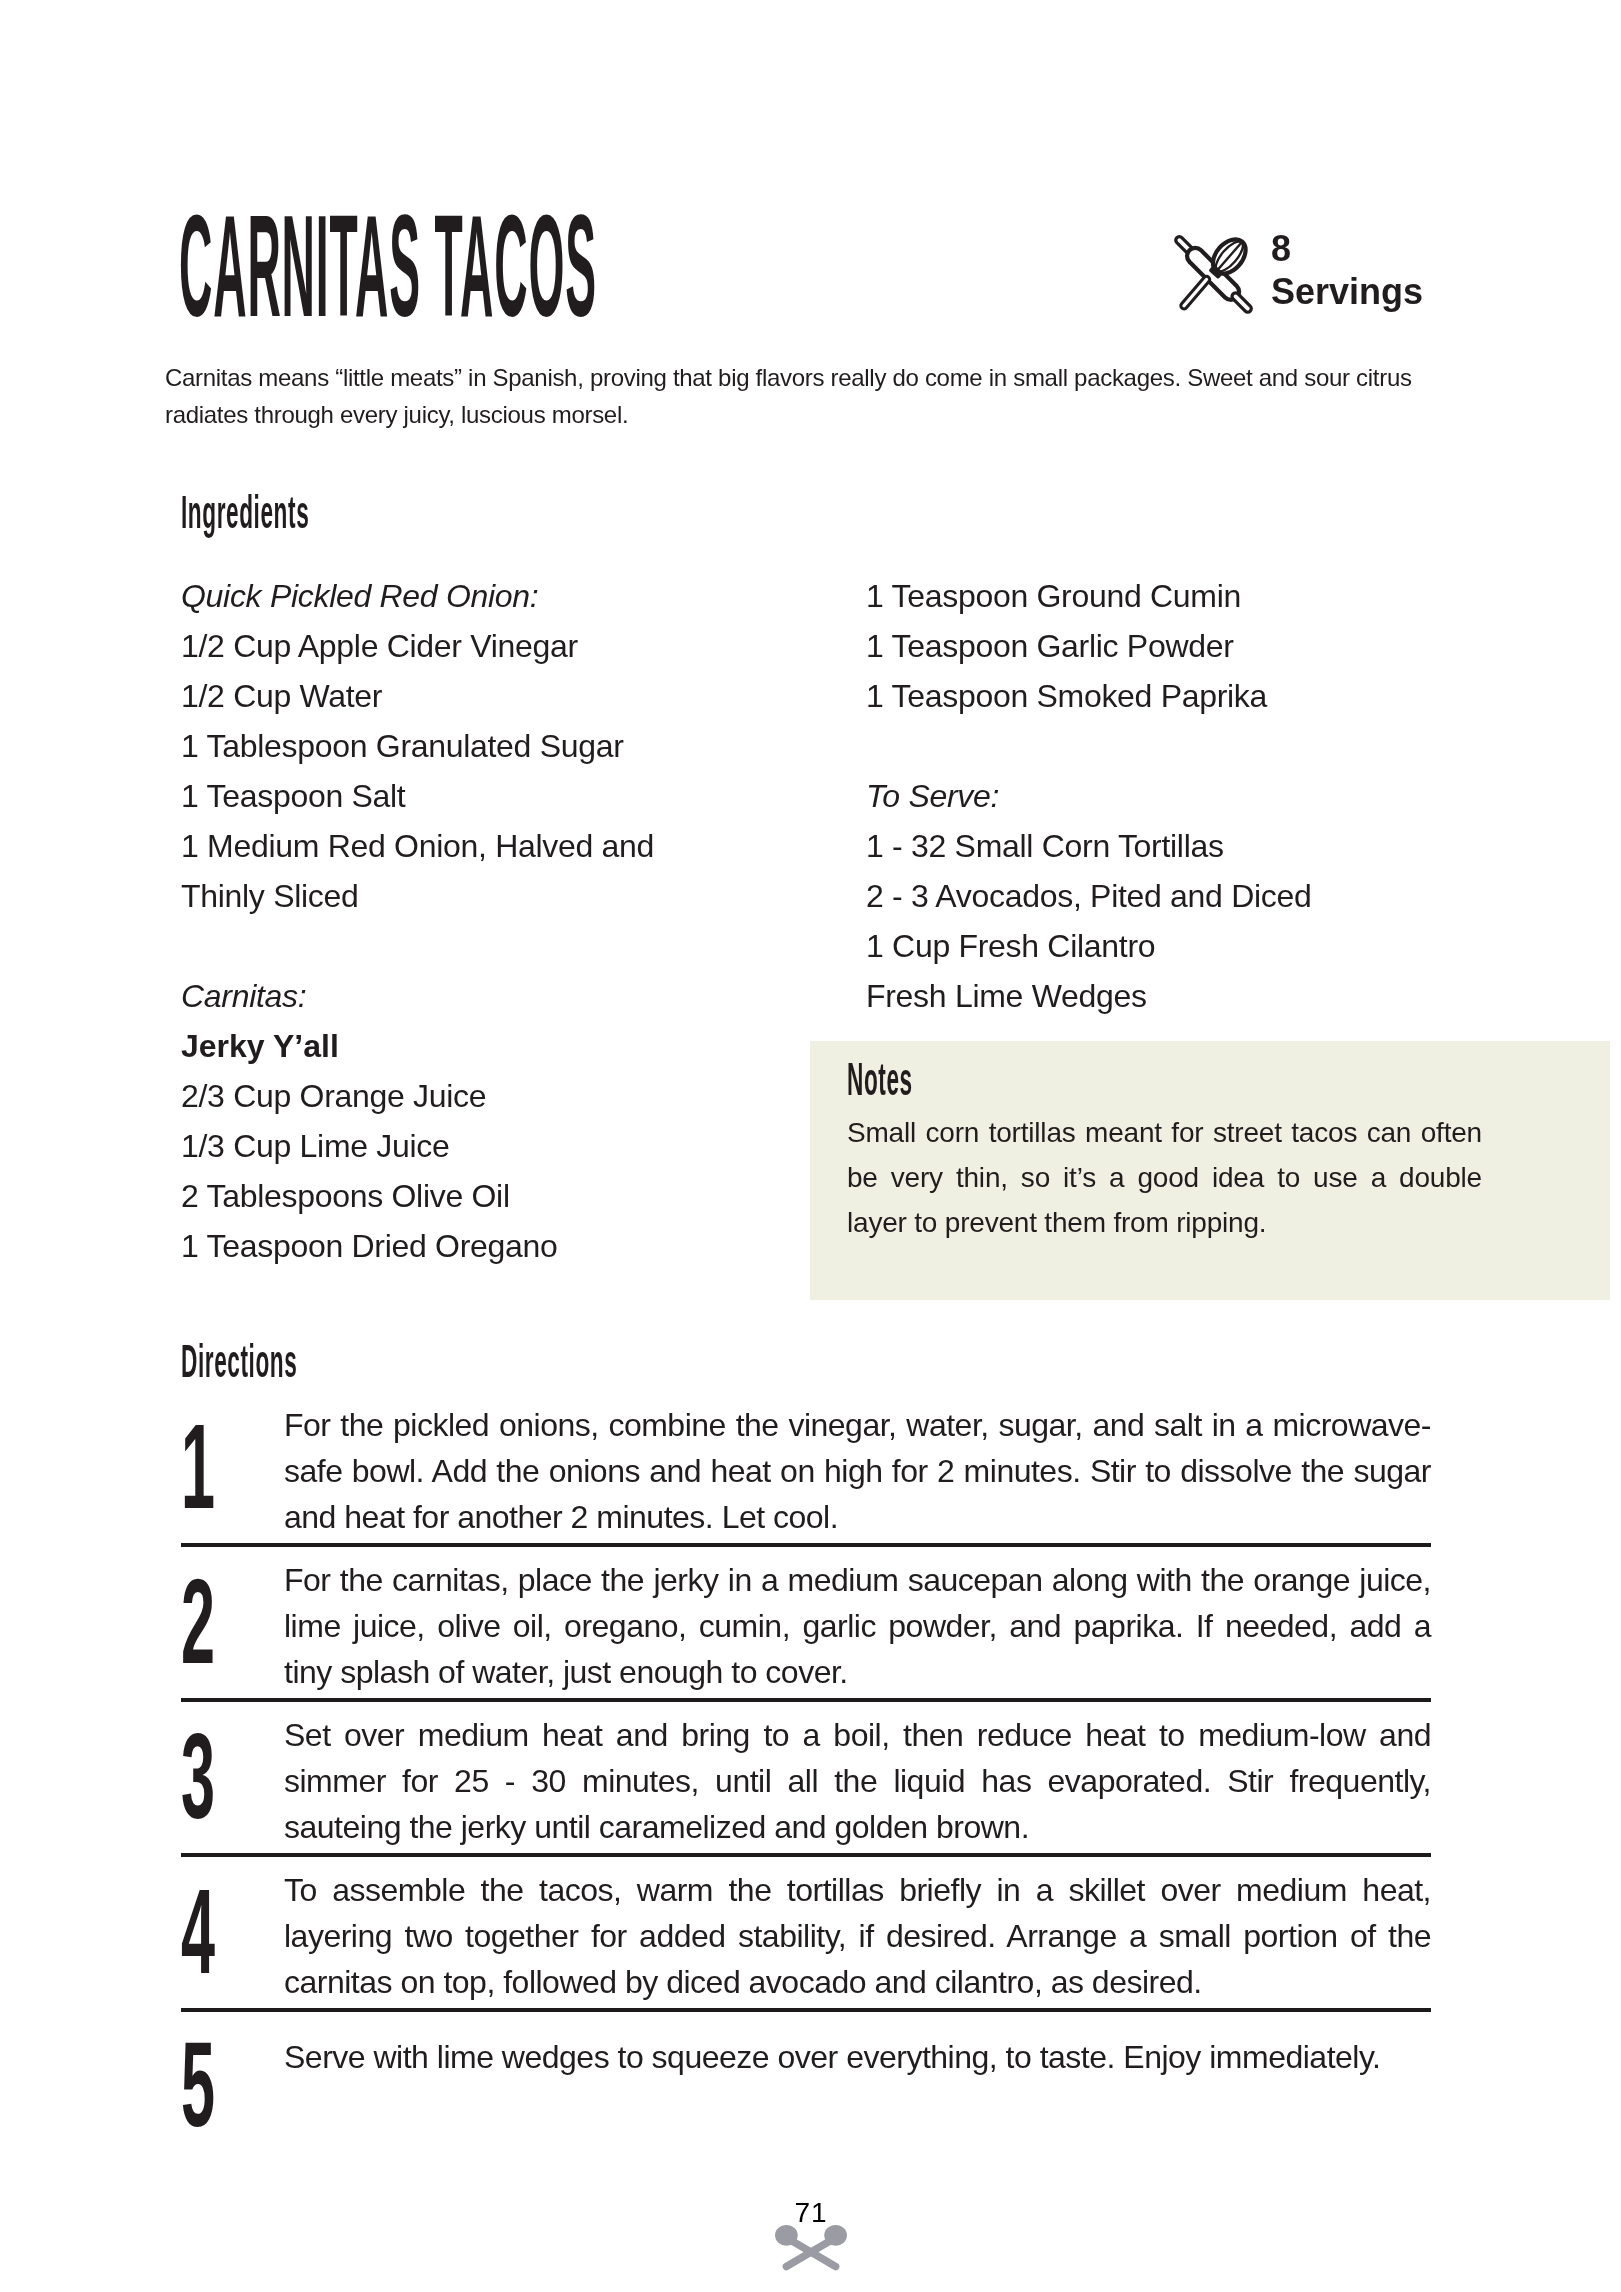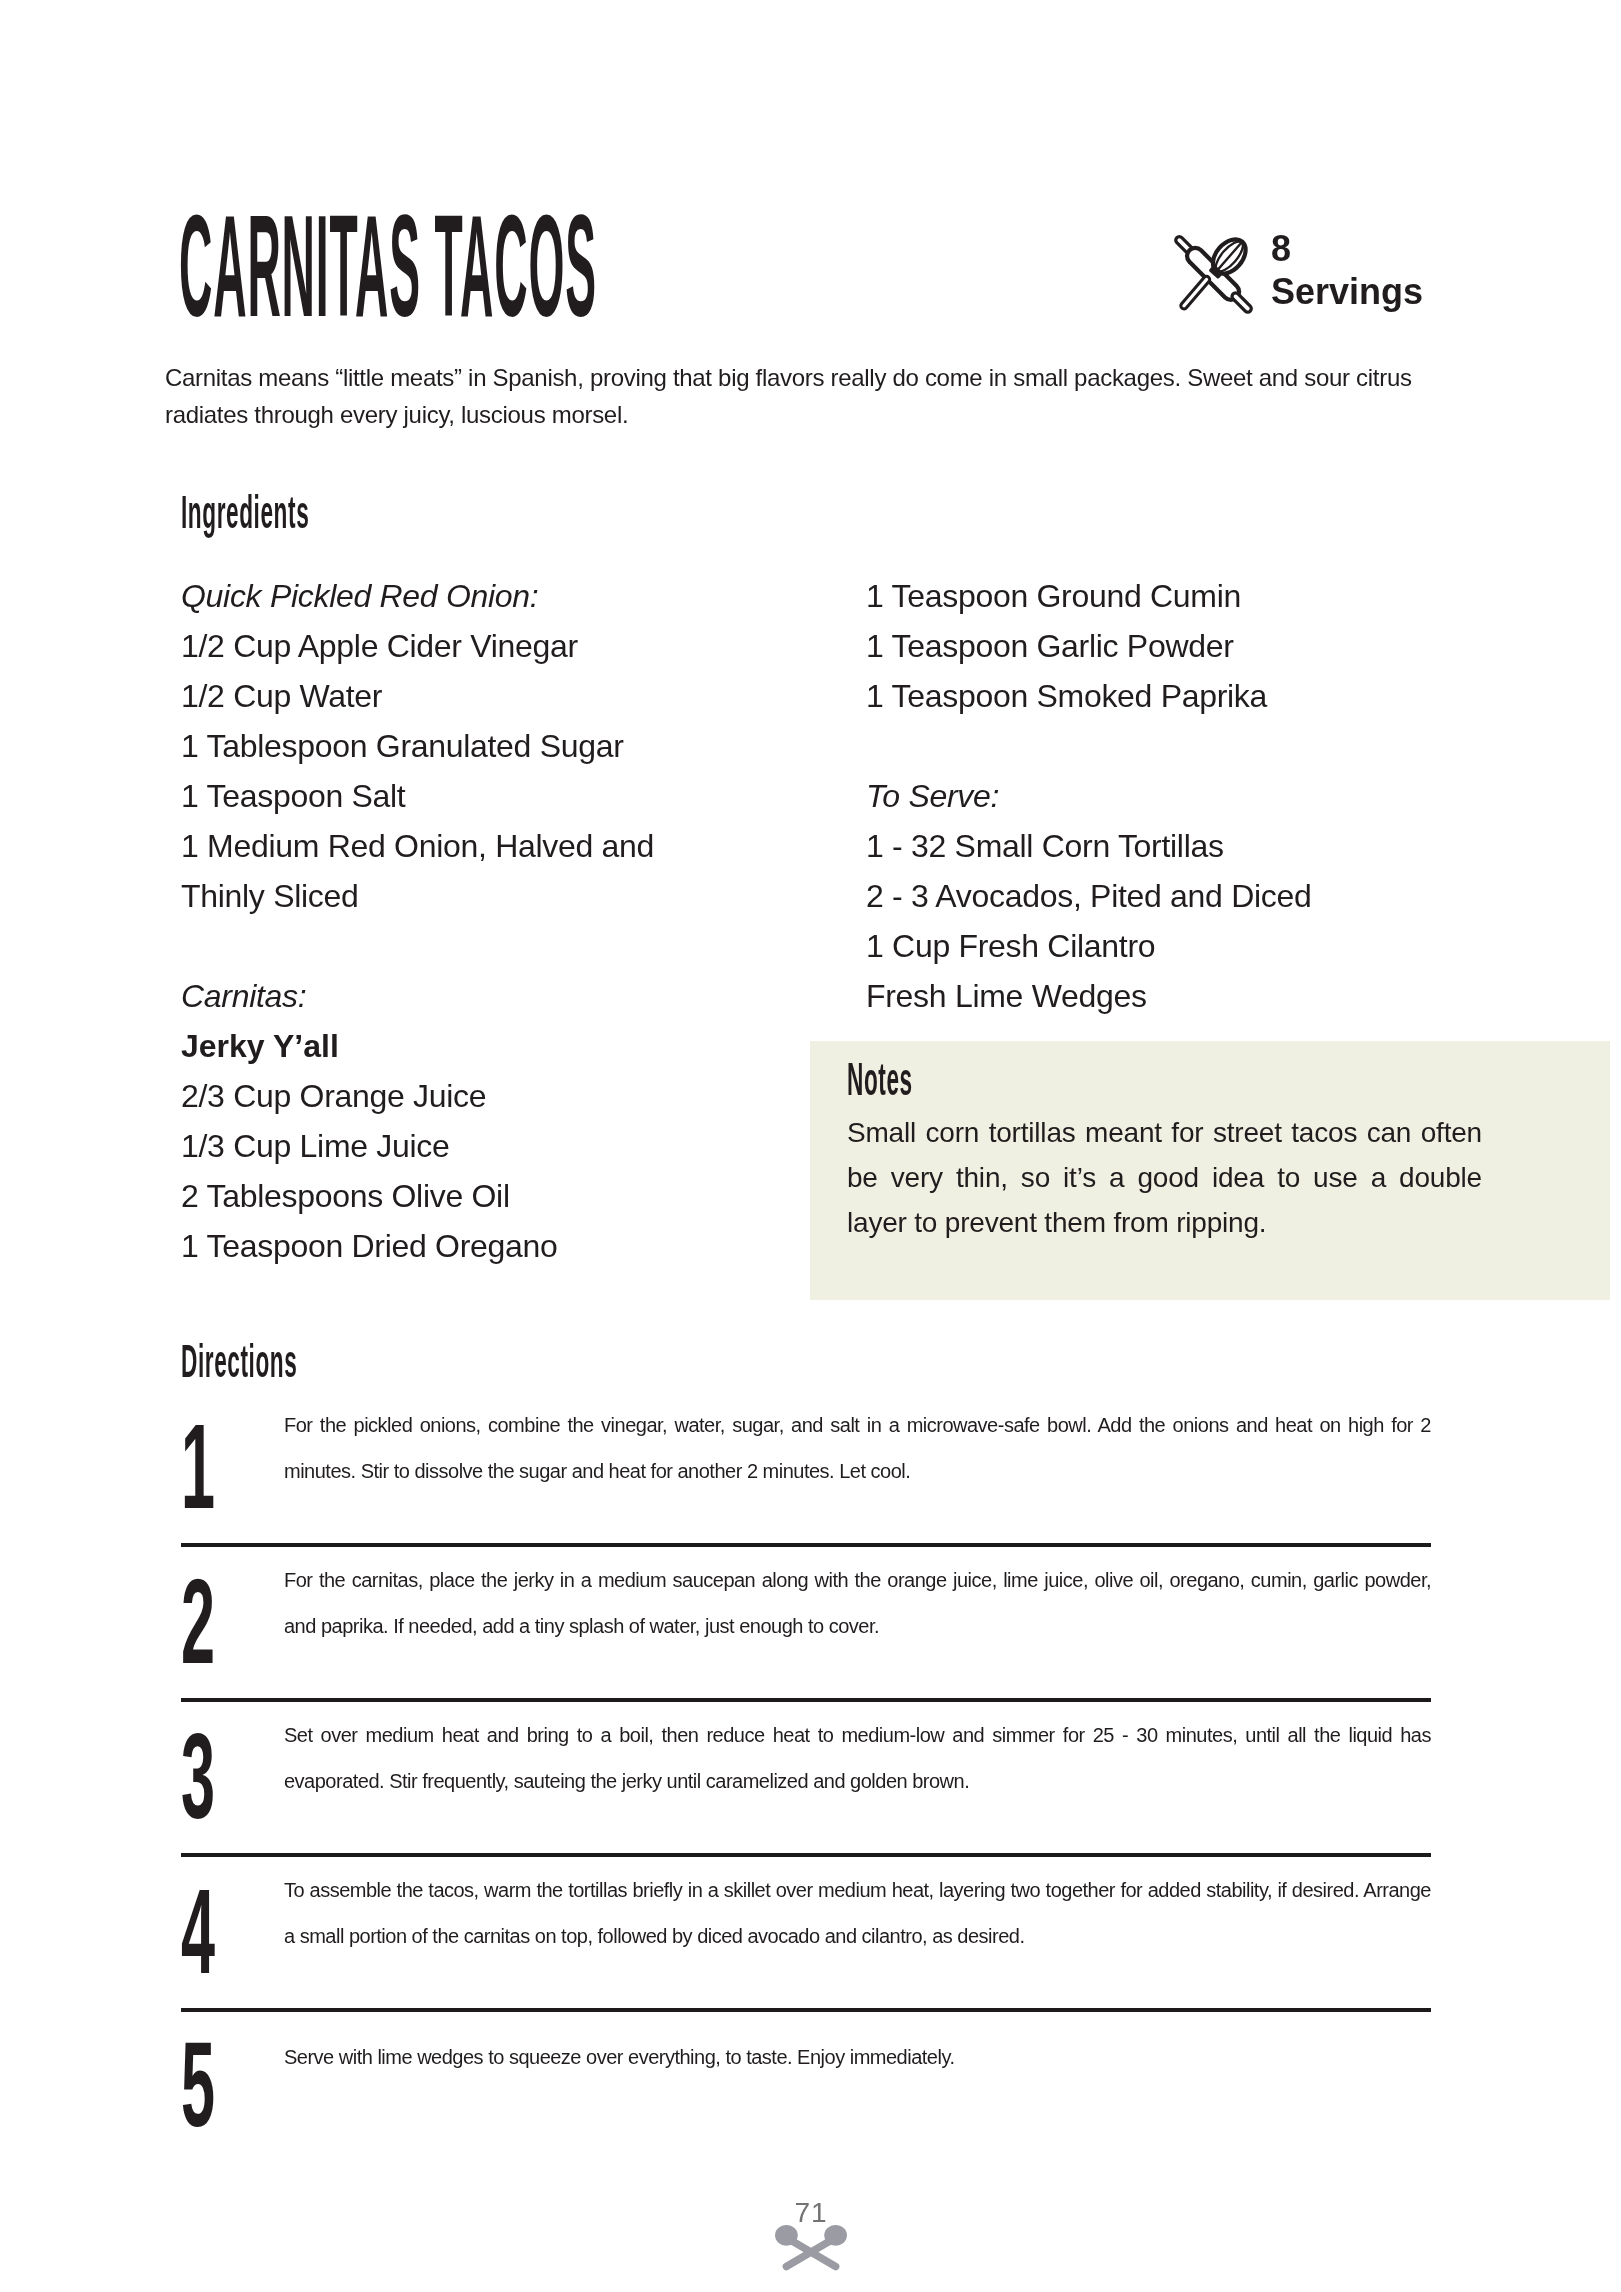--- a/index.html
+++ b/index.html
@@ -77,21 +77,21 @@
   .step-num{
     display:inline-block;
     font-size:102px;font-weight:bold;line-height:0.78;
     transform:scale(0.6,1.18);
     transform-origin:left center;
   }
   .step-text{
     flex:1;
     margin:0;
     padding-top:9.8px;
-    font-size:20px;line-height:46px;letter-spacing:-0.5px;
+    font-size:32px;line-height:46px;letter-spacing:-0.5px;
     text-align:justify;
   }
   .step.last .step-text{padding-top:21.6px;}
   
   .footer-page-number{
     position:absolute;left:811px;top:2197px;
     transform:translateX(-50%);
     font-size:28px;color:#9b9ca3;letter-spacing:1px;
   }
   .footer-icon{
@@ -194,21 +194,21 @@
         <p class="step-text">To assemble the tacos, warm the tortillas briefly in a skillet over medium heat, layering two together for added stability, if desired. Arrange a small portion of the carnitas on top, followed by diced avocado and cilantro, as desired.</p>
       </section>
       <section class="step last">
         <div class="step-numcell">
           <span class="step-num">5</span>
         </div>
         <p class="step-text">Serve with lime wedges to squeeze over everything, to taste. Enjoy immediately.</p>
       </section>
     </div>
 
-  <div class="footer-page-number" style="color: #737373;">71</div>
+  <div class="footer-page-number" style="color: #000000;">71</div>
   <svg class="footer-icon" viewBox="0 0 80 56" aria-hidden="true">
     <g fill="#9b9ca3" stroke="none">
       <ellipse cx="14" cy="13" rx="12" ry="11"></ellipse>
       <ellipse cx="66" cy="13" rx="12" ry="11"></ellipse>
     </g>
     <line x1="20" y1="19" x2="66" y2="46" stroke="#9b9ca3" stroke-width="8" stroke-linecap="round"></line>
     <line x1="60" y1="19" x2="14" y2="46" stroke="#9b9ca3" stroke-width="8" stroke-linecap="round"></line>
   </svg>
 
 </div>

